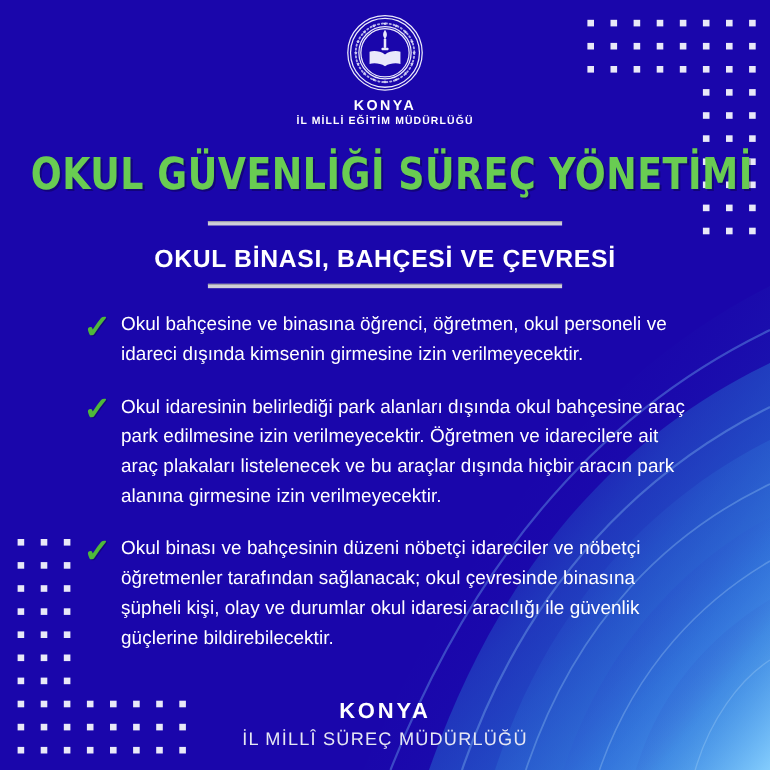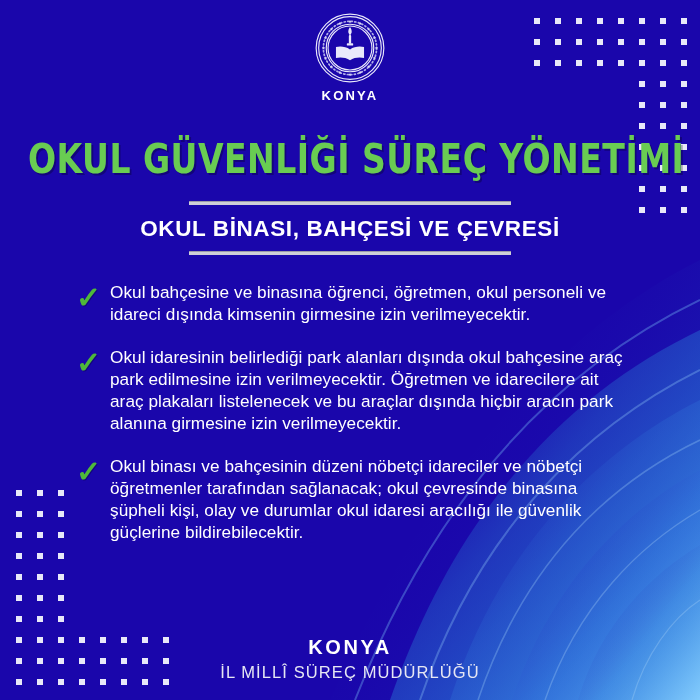--- a/index.html
+++ b/index.html
@@ -87,21 +87,21 @@
     width:322px; height:4px;
     background:#cfcfd8;
     margin:0 auto;
     border-top:1px solid #9a9aa8;
   }
   #subtitle {
     color:#ffffff;
     font-size:22.5px;
     font-weight:bold;
     letter-spacing:0.6px;
-    padding:11px 0 9px;
+    padding:18px 0 9px;
     white-space:nowrap;
   }
 
   
   #bullets {
     position:absolute;
     top:281px; left:76px;
     width:556px;
     z-index:5;
   }
@@ -115,21 +115,21 @@
     color:#4fb83a;
     font-size:30px;
     line-height:26px;
     font-weight:bold;
     padding-top:4px;
     text-shadow:1px 1px 0 rgba(0,0,0,0.25);
   }
   .bullet-text {
     color:#ffffff;
     font-size:17.2px;
-    line-height:22px;
+    line-height:27px;
     letter-spacing:0.05px;
   }
 
   
   #footer {
     position:absolute;
     bottom:18px; left:0; width:100%;
     text-align:center;
     z-index:5;
   }
@@ -724,20 +724,21 @@
           <path d="M50 52 C44 47.6 36 47.2 30.5 48.6 L30.5 64 C36 62.6 44 63 50 67 Z"></path>
           <path d="M50 52 C56 47.6 64 47.2 69.5 48.6 L69.5 64 C64 62.6 56 63 50 67 Z"></path>
         </g>
 
         <g fill="#e9e9fb">
           <path d="M44.5 58.5 a4.6 4.6 0 1 0 4.4 5.6 a3.5 3.5 0 1 1 -3.2 -5.4 Z" opacity="0"></path>
         </g>
       </svg>
     </div>
     <div class="org-name">KONYA</div>
+    <div class="org-sub">İL MİLLİ EĞİTİM MÜDÜRLÜĞÜ</div>
   </div>
 
   <div id="title">OKUL GÜVENLİĞİ SÜREÇ YÖNETİMİ</div>
 
   <div id="subtitle-block">
     <div class="rule"></div>
     <div id="subtitle">OKUL BİNASI, BAHÇESİ VE ÇEVRESİ</div>
     <div class="rule"></div>
   </div>
 

